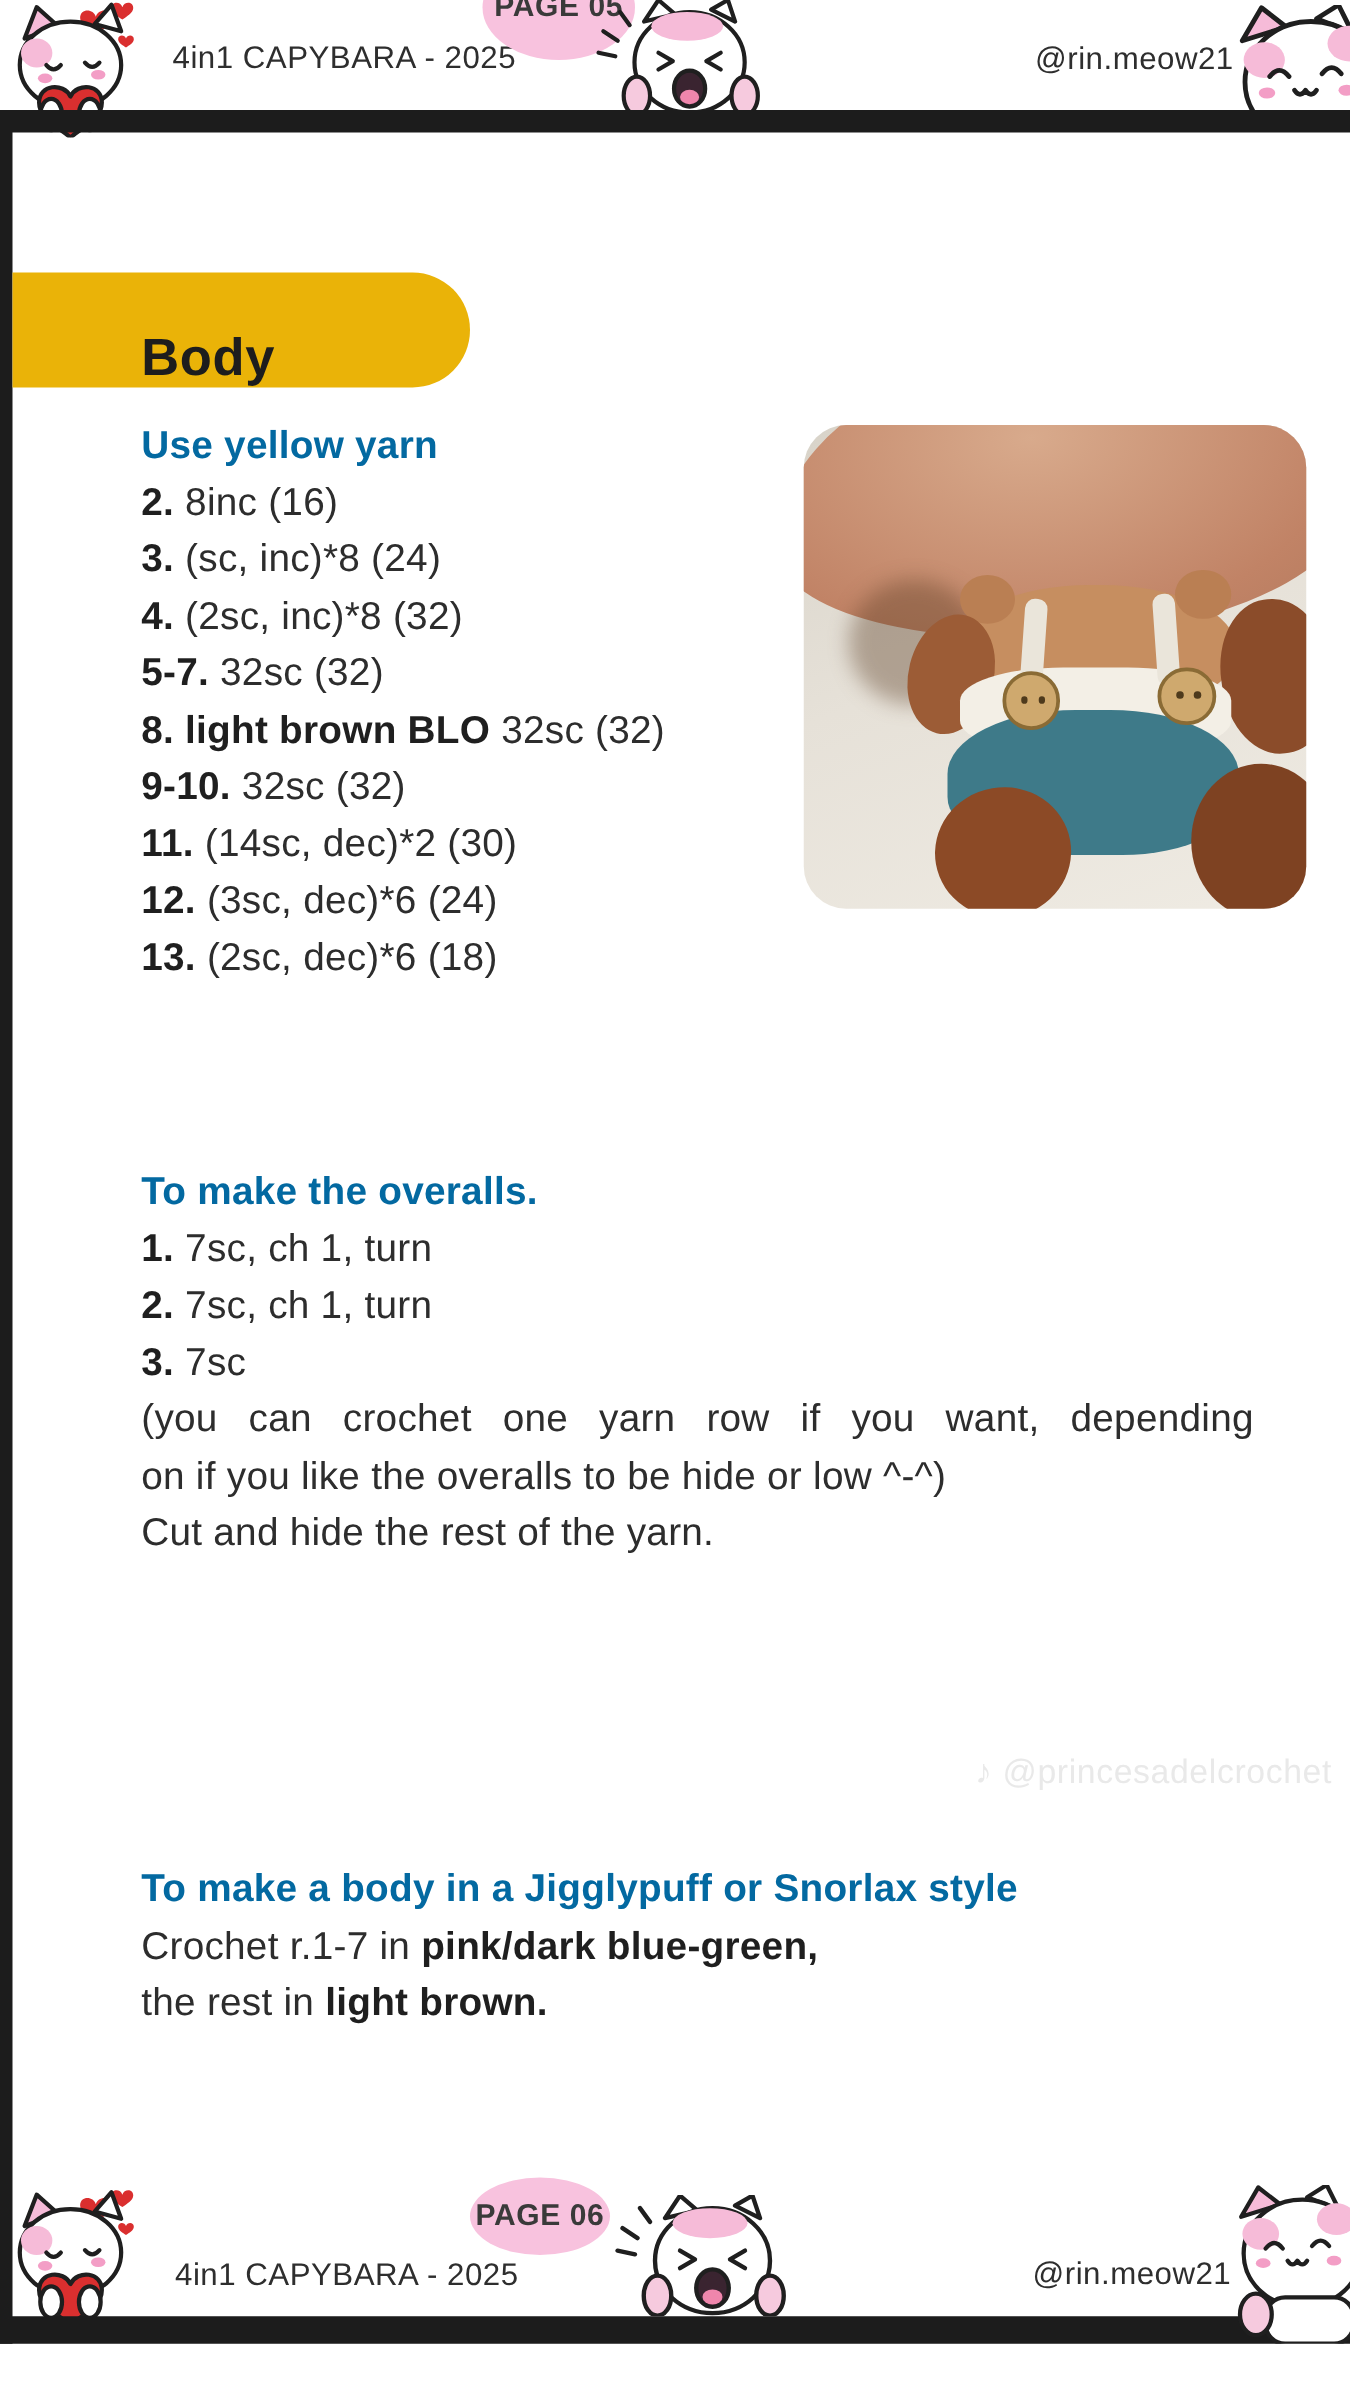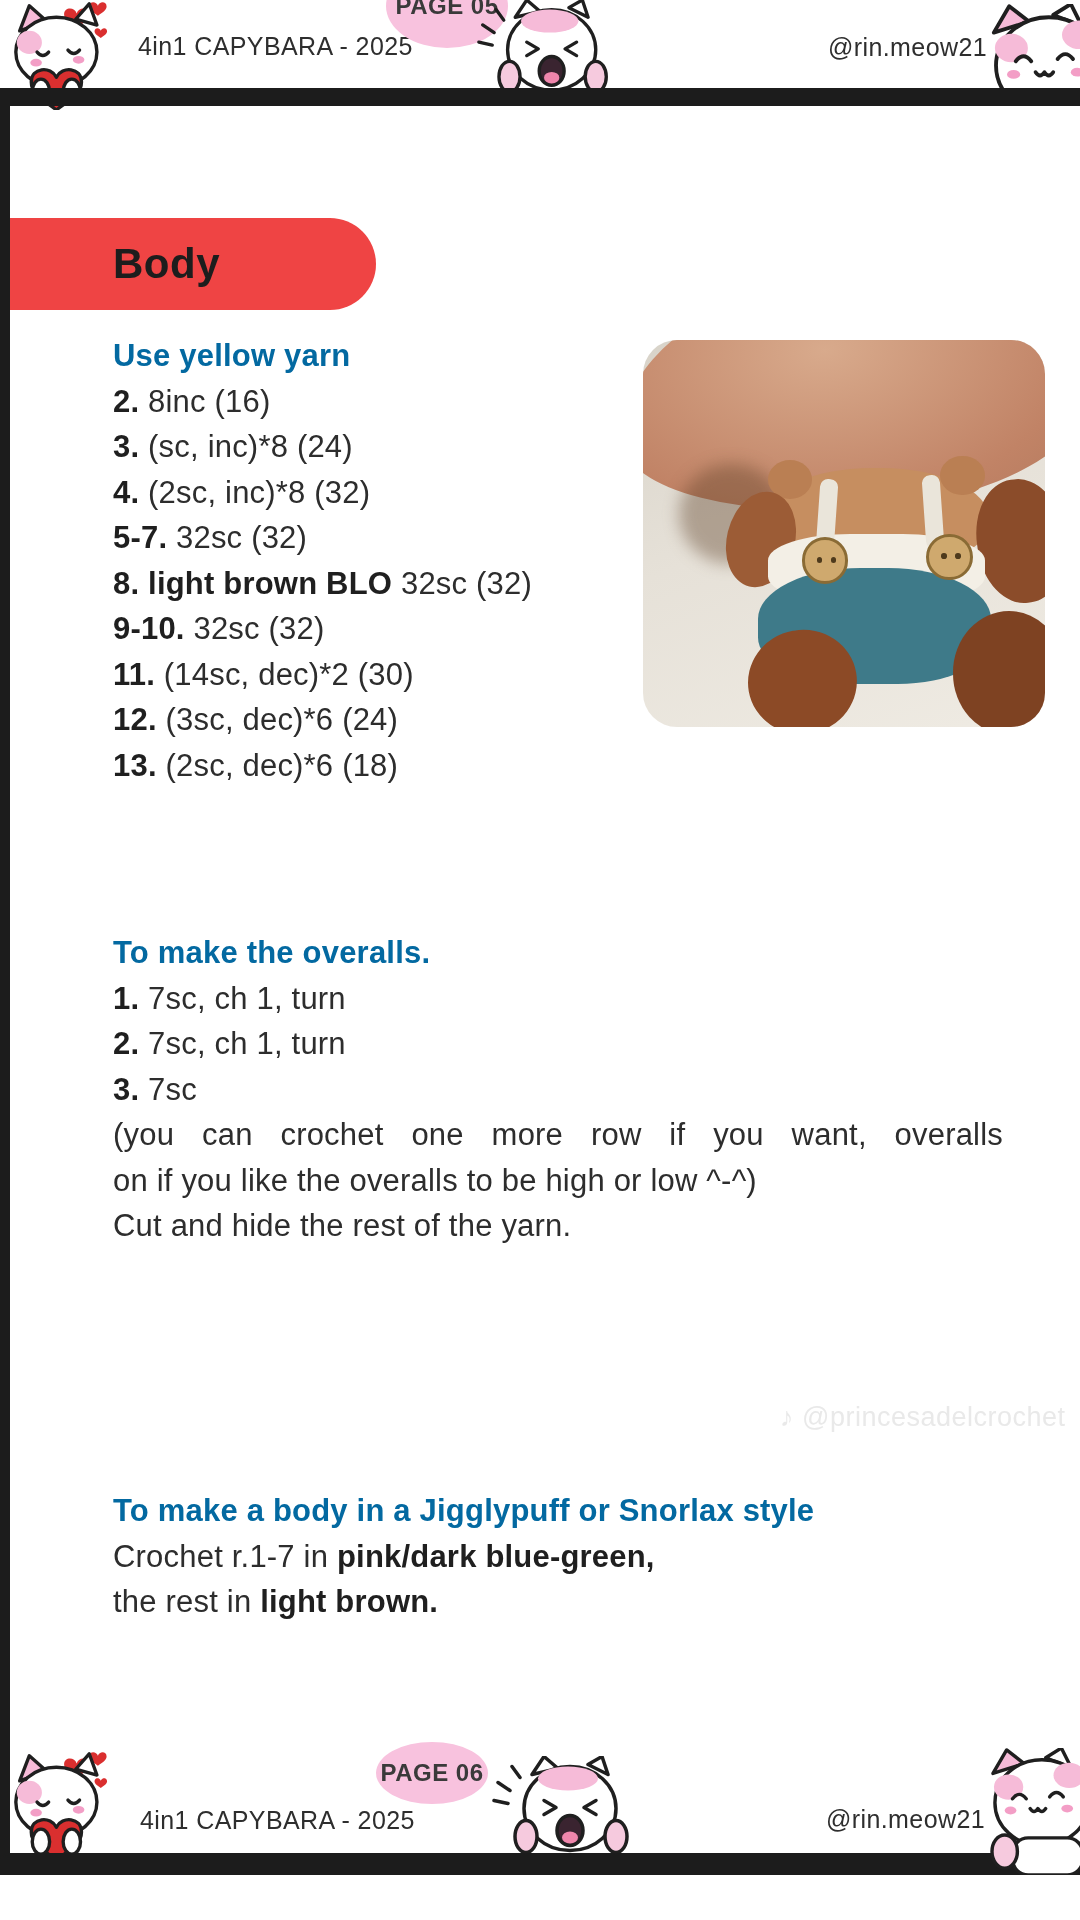--- a/index.html
+++ b/index.html
@@ -13,22 +13,22 @@
   .bar-bottom{left:0;top:1853px;width:1080px;height:22px;background:#1c1c1c;}
   .left-border{left:0;top:88px;width:10px;height:1787px;background:#1c1c1c;}
   
   .hf-text{font-size:25px;color:#2e2e2e;letter-spacing:.4px;white-space:nowrap;}
   .bubble{
     background:#f8c2de;border-radius:50%;display:flex;align-items:center;justify-content:center;
   }
   .bubble span{font-weight:bold;font-size:24px;color:#3a3a3a;letter-spacing:.5px;}
   
   .pill{
-    left:10px;top:218px;width:366px;height:92px;background:#ef4444;
-    border-radius:0 46px 46px 0;display:flex;align-items:center;
+    left:10px;top:218px;width:366px;height:92px;background:#eab308;
+    border-radius:0 46px 46px 0;display:flex;align-items:flex-end;
   }
   .pill span{font-size:42px;font-weight:bold;color:#1d1d1d;padding-left:103px;letter-spacing:.5px;}
   
   .textblock{width:890px;}
   .line{font-size:31px;line-height:45.5px;color:#2d2d2d;letter-spacing:.2px;white-space:normal;}
   .line .b{font-weight:bold;color:#1f1f1f;}
   .heading{font-weight:bold;color:#0369a1;}
   .just{text-align:justify;text-align-last:justify;}
   .watermark{
     left:780px;top:1402px;width:285px;text-align:right;
@@ -162,22 +162,22 @@
 </div>
 
 <div class="abs textblock" style="left:113px;top:930px;">
   <div class="line heading">To make the overalls.</div>
   <div>
       <div class="line"><span class="b">1.</span><span> 7sc, ch 1, turn</span></div>
       <div class="line"><span class="b">2.</span><span> 7sc, ch 1, turn</span></div>
       <div class="line"><span class="b">3.</span><span> 7sc</span></div>
     </div>
   <div>
-      <div class="line just">(you can crochet one more row if you want, overalls</div>
-      <div class="line">on if you like the overalls to be high or low ^-^)</div>
+      <div class="line just">(you can crochet one yarn row if you want, depending</div>
+      <div class="line">on if you like the overalls to be hide or low ^-^)</div>
       <div class="line">Cut and hide the rest of the yarn.</div>
     </div>
 </div>
 
 <div class="abs watermark">
   <span>♪</span>
   <span>@princesadelcrochet</span>
 </div>
 
 <div class="abs textblock" style="left:113px;top:1488px;">

